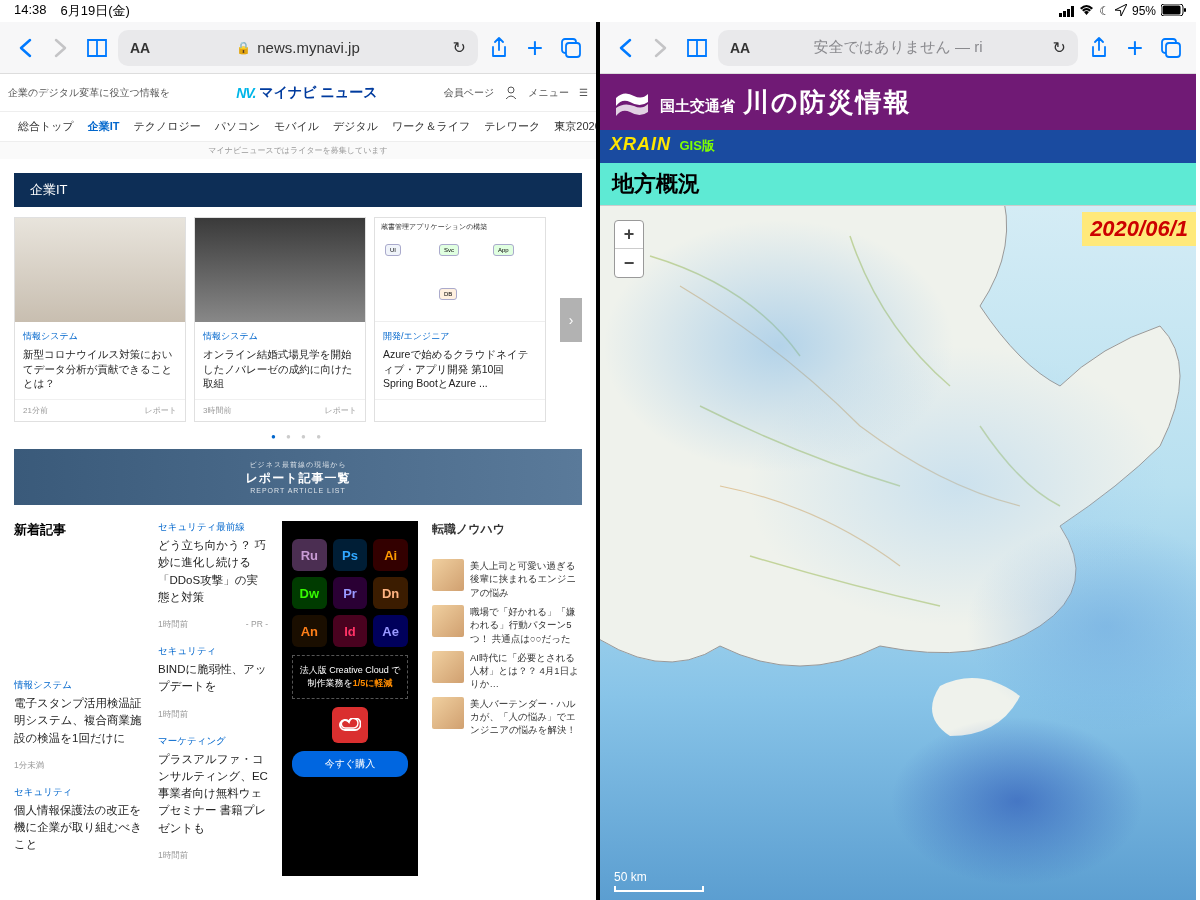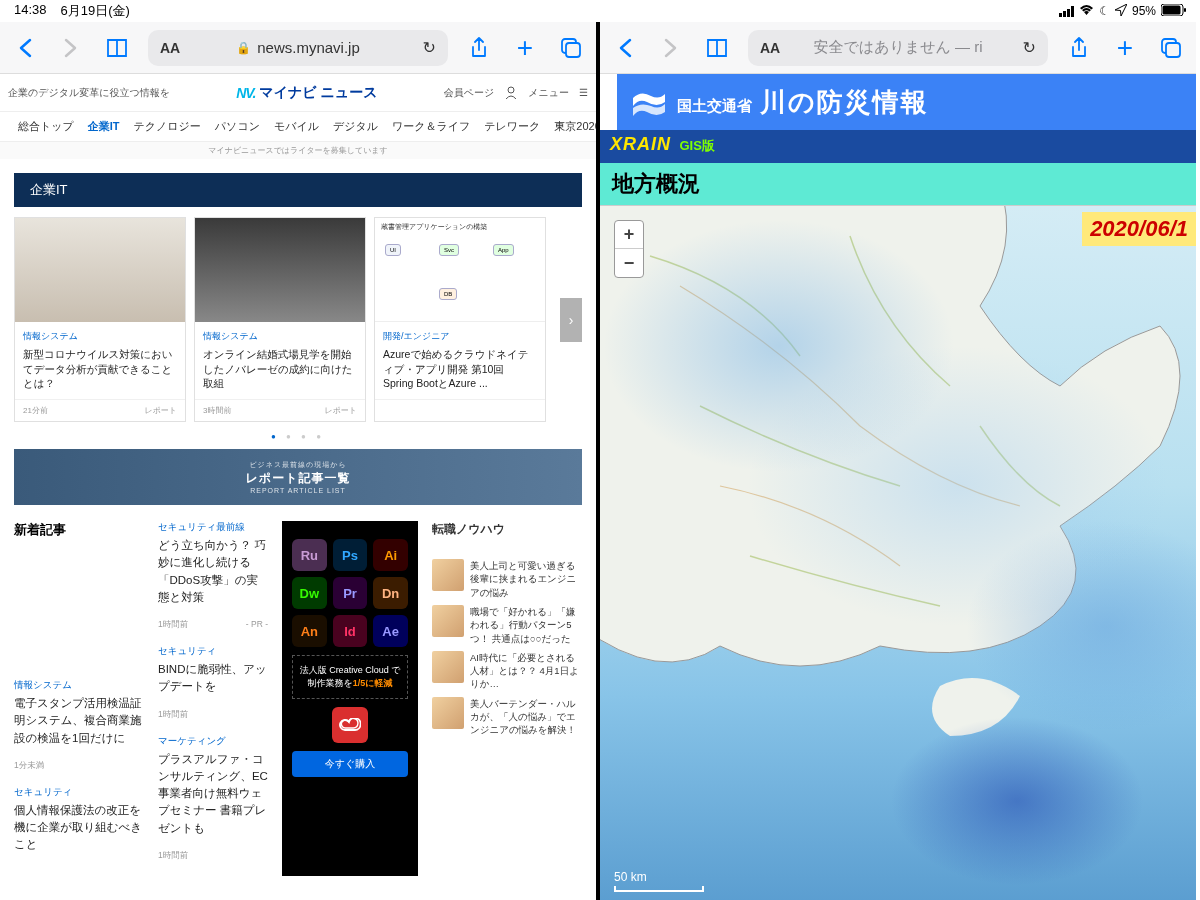--- a/index.html
+++ b/index.html
@@ -5,21 +5,21 @@
 * { margin: 0; padding: 0; box-sizing: border-box; }
 body { font-family: -apple-system, "Hiragino Sans", sans-serif; background: #fff; width: 1200px; height: 900px; overflow: hidden; position: relative; }
 .status-bar { height: 22px; display: flex; justify-content: space-between; align-items: center; padding: 0 14px; font-size: 13px; font-weight: 500; }
 .status-left { display: flex; gap: 14px; }
 .status-right { display: flex; align-items: center; gap: 5px; font-size: 12px; }
 .split { display: flex; height: 878px; }
 .pane { position: relative; overflow: hidden; }
 .pane-left { width: 600px; border-right: 4px solid #000; }
 .pane-right { width: 596px; }
 .grabber { position: absolute; top: 4px; left: 50%; transform: translateX(-50%); width: 36px; height: 5px; background: #c0c0c0; border-radius: 3px; }
-.safari-bar { height: 52px; background: #f7f7f8; border-bottom: 1px solid #ddd; display: flex; align-items: center; padding: 0 10px; gap: 16px; position: relative; }
+.safari-bar { height: 52px; background: #f7f7f8; border-bottom: 1px solid #ddd; display: flex; align-items: center; padding: 0 10px; gap: 6px; position: relative; }
 .nav-btn { width: 30px; height: 30px; display: flex; align-items: center; justify-content: center; color: #007aff; font-size: 22px; }
 .nav-btn.disabled { color: #c4c4c6; }
 .addr { flex: 1; background: #e9e9eb; border-radius: 10px; height: 36px; display: flex; align-items: center; justify-content: center; gap: 6px; font-size: 15px; color: #333; position: relative; }
 .addr .aa { position: absolute; left: 12px; font-size: 14px; font-weight: 600; }
 .addr .reload { position: absolute; right: 12px; font-size: 16px; }
 .addr .lock { font-size: 12px; }
 .site-header { height: 38px; display: flex; align-items: center; justify-content: space-between; padding: 0 8px; font-size: 10px; color: #555; border-bottom: 1px solid #eee; }
 .logo { display: flex; align-items: center; gap: 4px; color: #003b9e; font-weight: bold; font-size: 14px; }
 .logo-mark { color: #00b6e8; font-style: italic; font-weight: 900; letter-spacing: -1px; }
 .header-right { display: flex; align-items: center; gap: 10px; font-size: 10px; }
@@ -51,28 +51,28 @@
 .art { margin-bottom: 14px; }
 .art-cat { font-size: 9.5px; color: #0066cc; margin-bottom: 3px; }
 .art-title { font-size: 11.5px; line-height: 1.5; color: #222; font-weight: 500; }
 .art-meta { font-size: 8.5px; color: #999; margin-top: 13px; display: flex; justify-content: space-between; }
 .ad-box { width: 150px; background: #000; color: #fff; padding: 10px; }
 .ad-grid { display: grid; grid-template-columns: repeat(3, 1fr); gap: 6px; margin: 8px 0; }
 .ad-icon { height: 32px; border-radius: 6px; display: flex; align-items: center; justify-content: center; font-size: 13px; font-weight: 700; }
 .ad-text { font-size: 9px; text-align: center; padding: 8px 4px; border: 1px dashed #555; margin: 8px 0; }
 .ad-text .hl { color: #ff8c00; font-weight: bold; }
 .ad-cc { width: 36px; height: 36px; background: #da2f2f; border-radius: 6px; margin: 8px auto; display: flex; align-items: center; justify-content: center; font-size: 16px; }
-.ad-btn { background: #0066e0; color: #fff; font-size: 10px; padding: 6px; text-align: center; border-radius: 4px; }
+.ad-btn { background: #0066e0; color: #fff; font-size: 10px; padding: 6px; text-align: center; border-radius: 12px; }
 .side-list { font-size: 10px; }
 .side-h { font-size: 12px; font-weight: 700; margin-bottom: 21px; color: #333; }
 .side-item { display: flex; gap: 6px; margin-bottom: 6px; }
 .side-thumb { width: 32px; height: 32px; background: linear-gradient(135deg, #f0d0a0, #d0a070); flex-shrink: 0; border-radius: 2px; }
 .side-txt { font-size: 9.5px; line-height: 1.4; color: #333; }
 
-.river-header { background: #3b82f6; color: #fff; padding: 10px 14px; position: relative; margin-left: 17px; }
+.river-header { background: #701a75; color: #fff; padding: 10px 14px; position: relative; }
 .river-logo { display: flex; align-items: center; gap: 10px; }
 .wave-icon { width: 36px; height: 36px; }
 .river-text { display: flex; align-items: baseline; gap: 8px; }
 .ministry { font-size: 15px; font-weight: 600; }
 .river-title { font-size: 26px; font-weight: 700; letter-spacing: 2px; }
 .xrain-bar { background: #1a4ba0; padding: 4px 10px 8px; }
 .xrain { color: #ffe600; font-weight: 900; font-size: 18px; font-style: italic; letter-spacing: 1px; }
 .gis { color: #7fff00; font-size: 13px; font-weight: 700; margin-left: 4px; }
 .region-bar { background: #5eead4; border-bottom: 1px solid #ccc; padding: 6px 12px; font-size: 22px; font-weight: 700; }
 .map-area { position: relative; height: 700px; background: linear-gradient(180deg, #d4ecf5 0%, #b8e0f0 40%, #88c4e8 70%, #5a9dd0 100%); overflow: hidden; }

